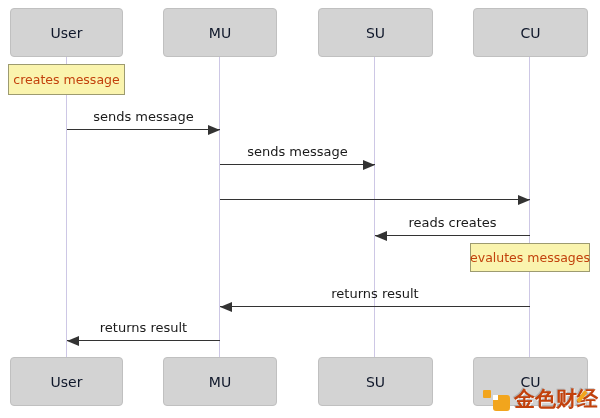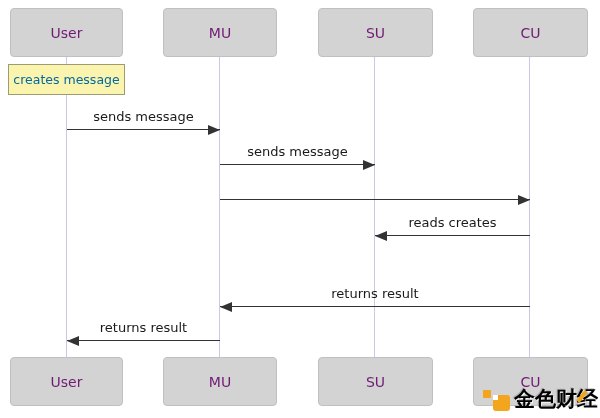--- a/index.html
+++ b/index.html
@@ -6,43 +6,43 @@
   .stage{
     position:relative;width:600px;height:418px;background:#ffffff;
     font-family:"DejaVu Sans","Liberation Sans",sans-serif;overflow:hidden;
     color:#111;
   }
   .lifeline{position:absolute;width:1px;background:#cdc7e5;top:57px;height:300px;}
   .actor{
     position:absolute;width:113px;height:49px;background:#d3d3d3;
     border:1px solid #c0c0c0;border-radius:4px;
     display:flex;align-items:center;justify-content:center;
-    font-size:14px;color:#701a75;box-sizing:border-box;
+    font-size:14px;color:#0f172a;box-sizing:border-box;
   }
   .mlabel{
     position:absolute;height:18px;line-height:18px;text-align:center;
     font-size:13px;color:#1a1a1a;white-space:nowrap;
   }
   .mline{position:absolute;height:0;border-top:1.5px solid #333;}
   .ah{position:absolute;width:0;height:0;border-top:5px solid transparent;border-bottom:5px solid transparent;}
   .ah.r{border-left:12px solid #333;}
   .ah.l{border-right:12px solid #333;}
   .note{
     position:absolute;background:#faf4ae;border:1px solid #9d9b70;
     display:flex;align-items:center;justify-content:center;
-    font-size:12.5px;color:#0369a1;box-sizing:border-box;white-space:nowrap;
+    font-size:12.5px;color:#c2410c;box-sizing:border-box;white-space:nowrap;
   }
   .wm{position:absolute;left:482px;top:386px;z-index:6;display:flex;align-items:flex-end;}
   .wm-logo{position:relative;width:29px;height:26px;margin-right:3px;}
   .wm-logo .sq-s{position:absolute;left:1px;top:4px;width:8px;height:8px;background:#f2a51d;border-radius:1px;}
   .wm-logo .sq-b{position:absolute;left:11px;top:9px;width:17px;height:16px;background:#f2a51d;border-radius:3px;}
   .wm-logo .sq-n{position:absolute;left:11px;top:9px;width:5px;height:5px;background:#ffffff;}
   .wm-text{
     font-size:21px;font-weight:bold;letter-spacing:0px;line-height:26px;
-    color:#000000;
+    color:#c2410c;
     text-shadow:1px 1px 0 rgba(255,255,255,.85),-1px -1px 0 rgba(150,150,150,.55);
     position:relative;
   }
   .wm-slash{position:absolute;right:14px;top:4px;width:4px;height:13px;background:#f2a51d;transform:rotate(38deg);border-radius:1px;}
 </style>
 </head>
 <body>
 
 <div class="stage">
 
@@ -76,20 +76,23 @@
   <div class="mline" style="left:220px;width:155px;top:164px;"></div>
   <div class="ah r" style="left:363px;top:160px;"></div>
 
   <div class="mline" style="left:220px;width:310px;top:199px;"></div>
   <div class="ah r" style="left:518px;top:195px;"></div>
 
   <div class="mlabel" style="left:375px;width:155px;top:214px;">reads creates</div>
   <div class="mline" style="left:375px;width:155px;top:235px;"></div>
   <div class="ah l" style="left:375px;top:231px;"></div>
 
+  <div class="note" style="left:470px;top:243px;width:120px;height:29px;">
+    <span>evalutes messages</span>
+  </div>
 
   <div class="mlabel" style="left:220px;width:310px;top:285px;">returns result</div>
   <div class="mline" style="left:220px;width:310px;top:306px;"></div>
   <div class="ah l" style="left:220px;top:302px;"></div>
 
   <div class="mlabel" style="left:67px;width:153px;top:319px;">returns result</div>
   <div class="mline" style="left:67px;width:153px;top:340px;"></div>
   <div class="ah l" style="left:67px;top:336px;"></div>
 
   <div class="actor" style="left:10px;top:357px;">

